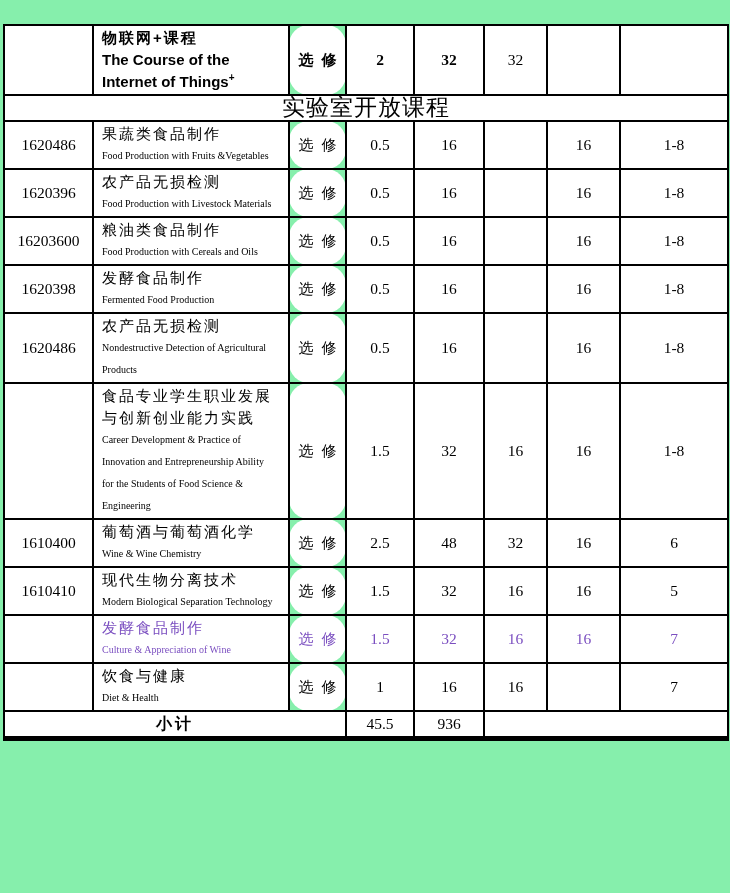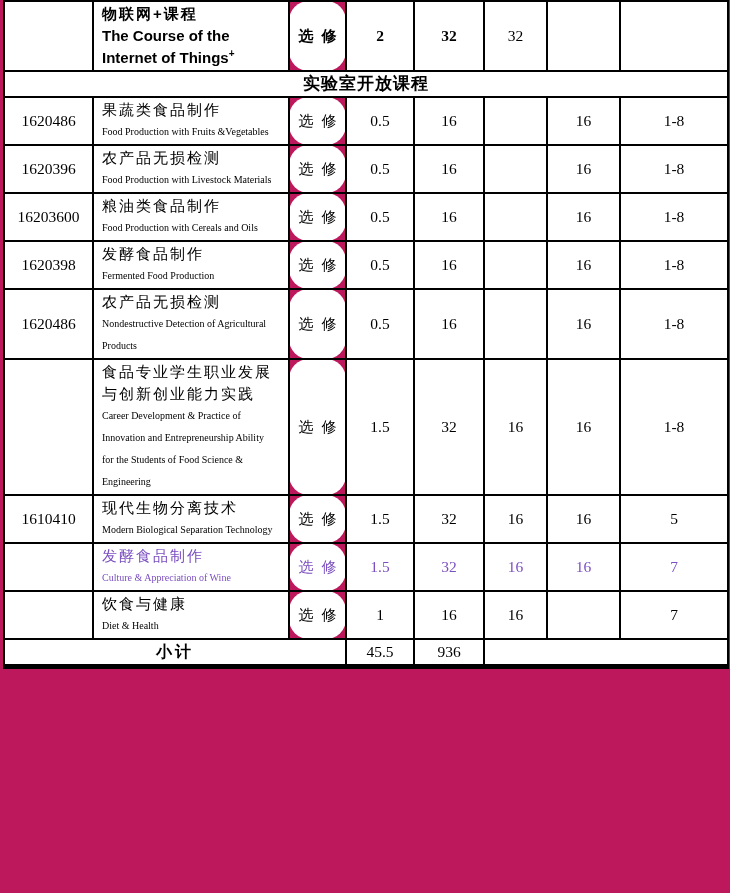--- a/index.html
+++ b/index.html
@@ -10,22 +10,22 @@
     height: 893px;
     overflow: hidden;
     font-family: "Liberation Serif", serif;
     color: #000000;
   }
   .page {
     position: relative;
     width: 730px;
     height: 893px;
     box-sizing: border-box;
-    padding: 0 0 0 3px;
-    background: #be185d;
+    padding: 24px 0 0 3px;
+    background: #86efac;
   }
   table.curriculum {
     border-collapse: collapse;
     table-layout: fixed;
     width: 724px;
   }
   td {
     border: 2px solid #000000;
     text-align: center;
     vertical-align: middle;
@@ -55,22 +55,22 @@
   td.type-cell {
     letter-spacing: 8px;
     text-indent: 8px;
     font-size: 15px;
     border-radius: 20px;
   }
   td.code-cell, td.num-cell {
     font-size: 15.5px;
   }
   td.section-cell {
-    font-weight: bold;
-    font-size: 17px;
+    font-weight: normal;
+    font-size: 23px;
     letter-spacing: 1px;
     height: 24px;
   }
   td.subtotal-label {
     font-weight: bold;
     font-size: 16px;
     letter-spacing: 3px;
     height: 24px;
   }
   tr.bold td { font-weight: bold; }
@@ -186,20 +186,33 @@
             <span class="en"><span>Career Development &amp; Practice of Innovation and Entrepreneurship Ability for the Students of Food Science &amp; Engineering</span></span>
           </td>
           <td class="type-cell">选修</td>
           <td class="num-cell">1.5</td>
           <td class="num-cell">32</td>
           <td class="num-cell">16</td>
           <td class="num-cell">16</td>
           <td class="num-cell">1-8</td>
         </tr>
         <tr>
+          <td class="code-cell">1610400</td>
+          <td class="name-cell">
+            <span class="zh">葡萄酒与葡萄酒化学</span>
+            <span class="en"><span>Wine &amp; Wine Chemistry</span></span>
+          </td>
+          <td class="type-cell">选修</td>
+          <td class="num-cell">2.5</td>
+          <td class="num-cell">48</td>
+          <td class="num-cell">32</td>
+          <td class="num-cell">16</td>
+          <td class="num-cell">6</td>
+        </tr>
+        <tr>
           <td class="code-cell">1610410</td>
           <td class="name-cell">
             <span class="zh">现代生物分离技术</span>
             <span class="en"><span>Modern Biological Separation Technology</span></span>
           </td>
           <td class="type-cell">选修</td>
           <td class="num-cell">1.5</td>
           <td class="num-cell">32</td>
           <td class="num-cell">16</td>
           <td class="num-cell">16</td>

